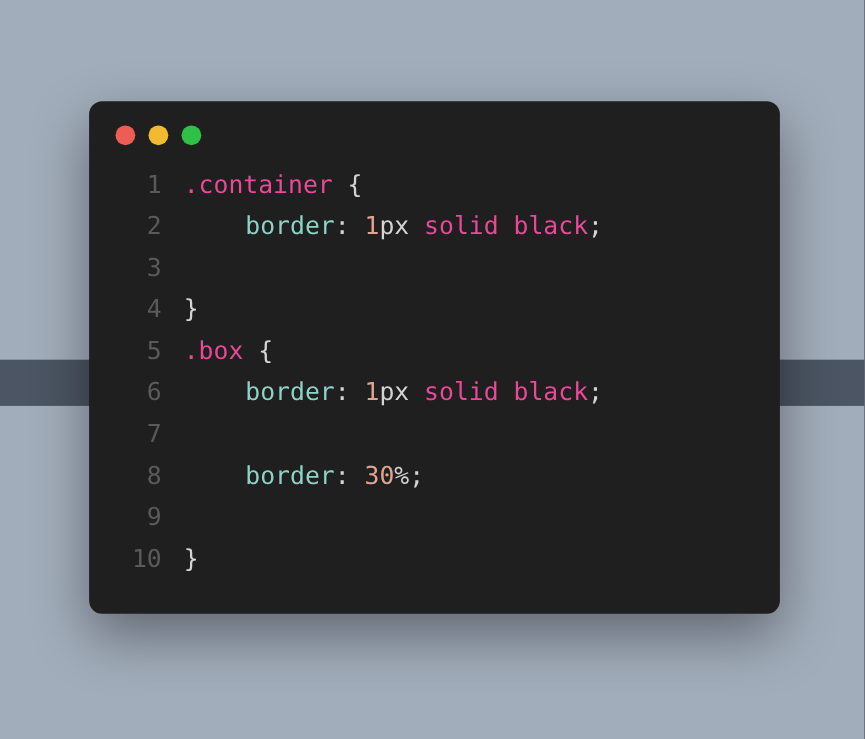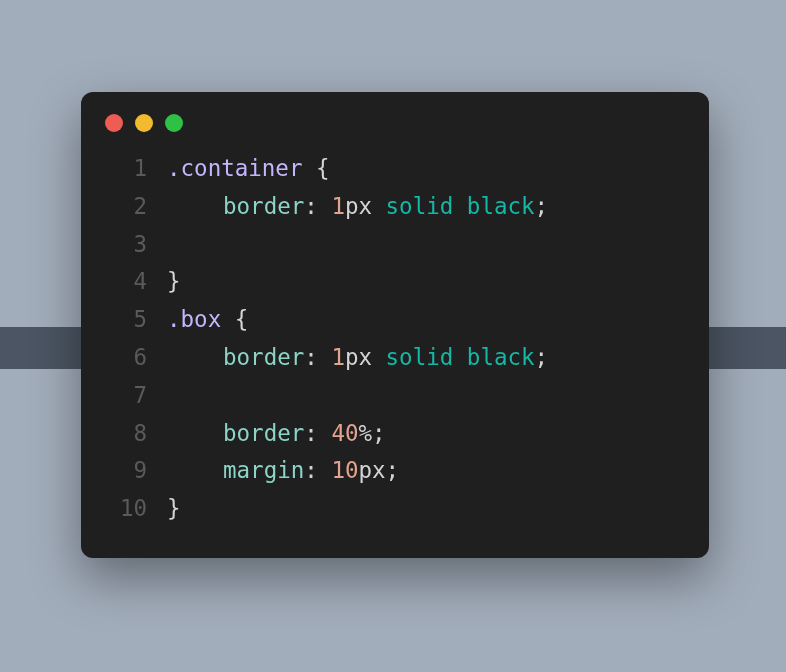--- a/index.html
+++ b/index.html
@@ -54,26 +54,26 @@
       line-height: 1.68;
       white-space: pre;
     }
     .line-number {
       width: 42px;
       text-align: right;
       color: #5a5a5a;
       margin-right: 20px;
       flex-shrink: 0;
     }
-    .tok-selector { color: #c4b5fd; }
+    .tok-selector { color: #ec4899; }
     .tok-punct { color: #d4d4d4; }
     .tok-prop { color: #8cd4c6; }
     .tok-num { color: #e2a38f; }
     .tok-unit { color: #d4d4d4; }
-    .tok-value { color: #14b8a6; }
+    .tok-value { color: #ec4899; }
     .tok-plain { color: #d4d4d4; }
     .indent { display: inline-block; width: 56px; }
   </style>
 </head>
 <body>
 
 <div class="bg-stripe"></div>
 
 <div class="editor-window">
   <div class="titlebar">
@@ -82,17 +82,17 @@
     <div class="traffic-light" style="background: rgb(47, 193, 70);"></div>
   </div>
   <div class="code-area" id="code-area">
       <div class="code-line"><span class="line-number">1</span><span><span class="tok-selector">.container</span><span class="tok-plain"> </span><span class="tok-punct">{</span></span></div>
       <div class="code-line"><span class="line-number">2</span><span><span class="indent"></span><span class="tok-prop">border</span><span class="tok-punct">: </span><span class="tok-num">1</span><span class="tok-unit">px</span><span class="tok-plain"> </span><span class="tok-value">solid</span><span class="tok-plain"> </span><span class="tok-value">black</span><span class="tok-punct">;</span></span></div>
       <div class="code-line"><span class="line-number">3</span></div>
       <div class="code-line"><span class="line-number">4</span><span><span class="tok-punct">}</span></span></div>
       <div class="code-line"><span class="line-number">5</span><span><span class="tok-selector">.box</span><span class="tok-plain"> </span><span class="tok-punct">{</span></span></div>
       <div class="code-line"><span class="line-number">6</span><span><span class="indent"></span><span class="tok-prop">border</span><span class="tok-punct">: </span><span class="tok-num">1</span><span class="tok-unit">px</span><span class="tok-plain"> </span><span class="tok-value">solid</span><span class="tok-plain"> </span><span class="tok-value">black</span><span class="tok-punct">;</span></span></div>
       <div class="code-line"><span class="line-number">7</span></div>
-      <div class="code-line"><span class="line-number">8</span><span><span class="indent"></span><span class="tok-prop">border</span><span class="tok-punct">: </span><span class="tok-num">40</span><span class="tok-unit">%</span><span class="tok-punct">;</span></span></div>
-      <div class="code-line"><span class="line-number">9</span><span><span class="indent"></span><span class="tok-prop">margin</span><span class="tok-punct">: </span><span class="tok-num">10</span><span class="tok-unit">px</span><span class="tok-punct">;</span></span></div>
+      <div class="code-line"><span class="line-number">8</span><span><span class="indent"></span><span class="tok-prop">border</span><span class="tok-punct">: </span><span class="tok-num">30</span><span class="tok-unit">%</span><span class="tok-punct">;</span></span></div>
+      <div class="code-line"><span class="line-number">9</span></div>
       <div class="code-line"><span class="line-number">10</span><span><span class="tok-punct">}</span></span></div>
     </div>
 </div>
 
 </body></html>

